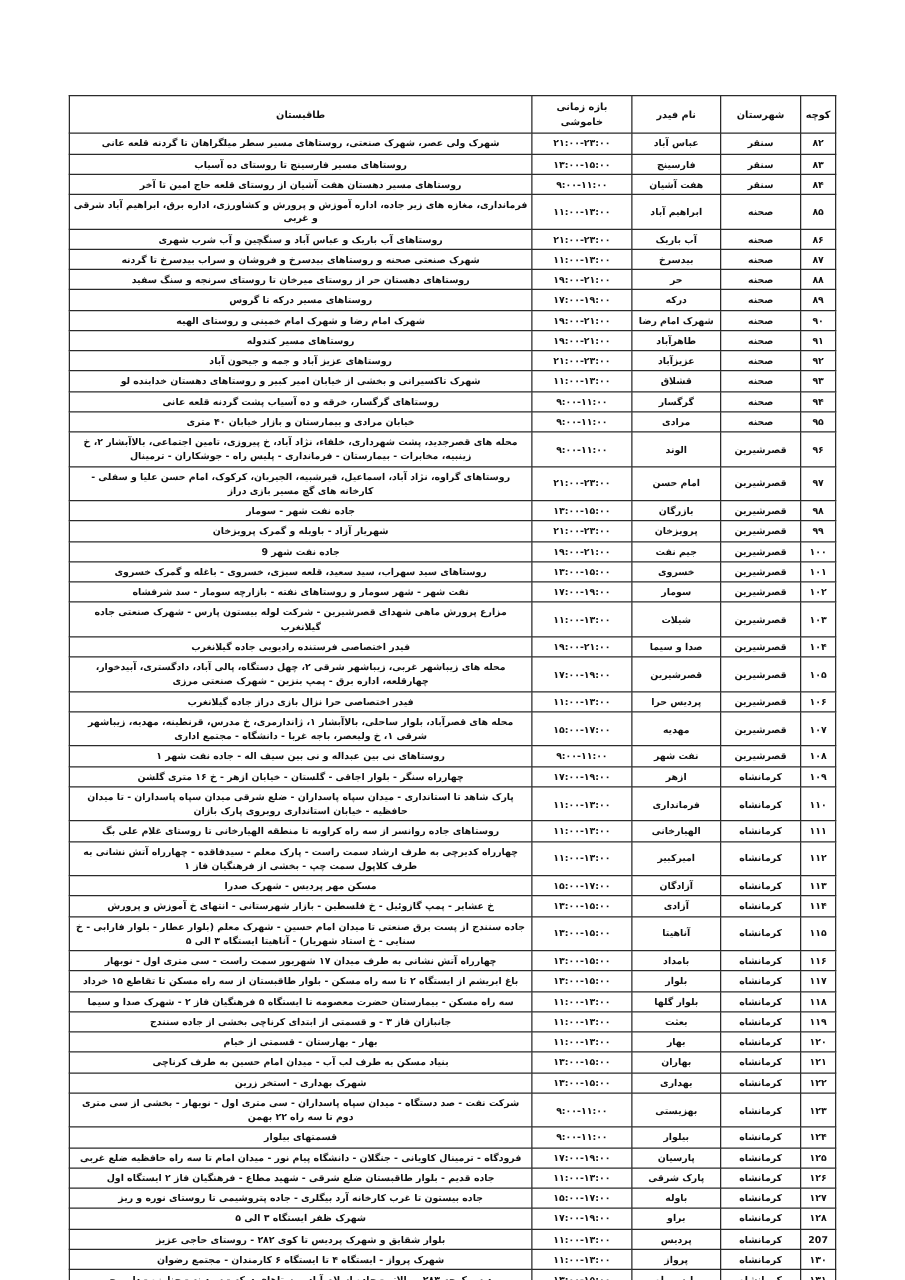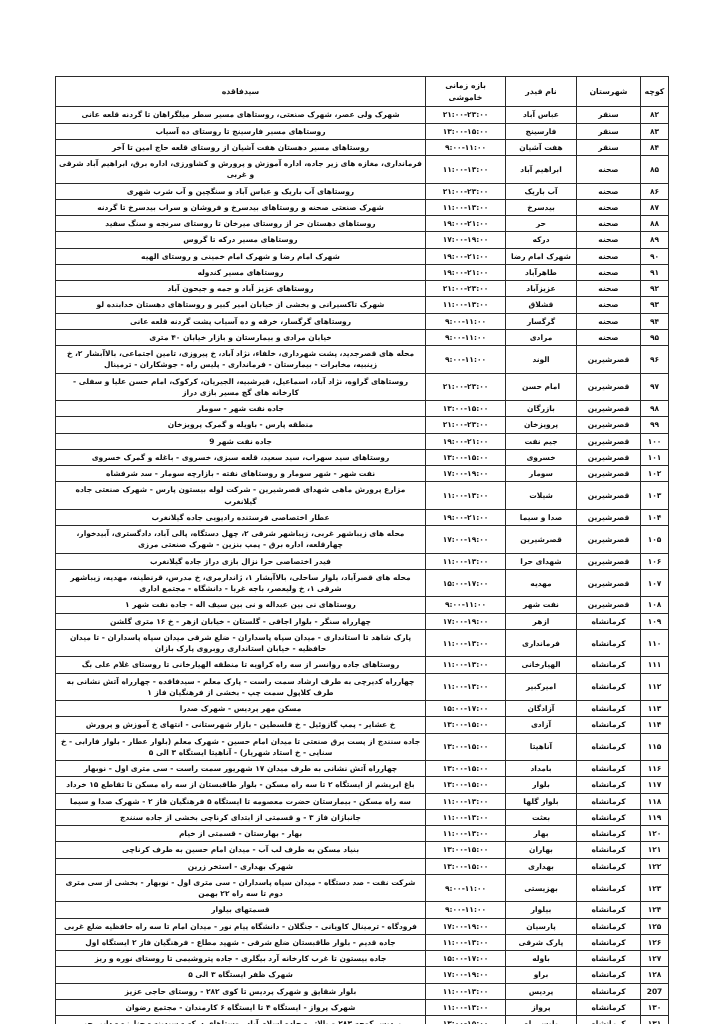--- a/index.html
+++ b/index.html
@@ -40,21 +40,21 @@
         <col class="c-feeder">
         <col class="c-time">
         <col class="c-area">
     </colgroup>
     <thead data-name="table-header">
       <tr data-name="header-row">
         <th data-name="column-header-row-number">کوچه</th>
         <th data-name="column-header-county">شهرستان</th>
         <th data-name="column-header-feeder">نام فیدر</th>
         <th data-name="column-header-outage-time">بازه زمانی خاموشی</th>
-        <th data-name="column-header-subset">سیدفاقده</th>
+        <th data-name="column-header-subset">طاقبستان</th>
       </tr>
     </thead>
     <tbody data-name="outage-table-body">
         <tr data-name="table-row">
           <td data-name="row-number-cell">۸۲</td>
           <td data-name="county-cell">سنقر</td>
           <td data-name="feeder-cell">عباس آباد</td>
           <td data-name="time-cell" dir="ltr">۲۱:۰۰-۲۳:۰۰</td>
           <td data-name="area-cell">شهرک ولی عصر، شهرک صنعتی، روستاهای مسیر سطر میلگراهان تا گردنه قلعه عانی</td>
         </tr>
@@ -168,21 +168,21 @@
           <td data-name="county-cell">قصرشیرین</td>
           <td data-name="feeder-cell">بازرگان</td>
           <td data-name="time-cell" dir="ltr">۱۳:۰۰-۱۵:۰۰</td>
           <td data-name="area-cell">جاده نفت شهر - سومار</td>
         </tr>
         <tr data-name="table-row">
           <td data-name="row-number-cell">۹۹</td>
           <td data-name="county-cell">قصرشیرین</td>
           <td data-name="feeder-cell">پرویزخان</td>
           <td data-name="time-cell" dir="ltr">۲۱:۰۰-۲۳:۰۰</td>
-          <td data-name="area-cell">منطقه پارس - باویله و گمرک پرویزخان</td>
+          <td data-name="area-cell">شهریار آزاد - باویله و گمرک پرویزخان</td>
         </tr>
         <tr data-name="table-row">
           <td data-name="row-number-cell">۱۰۰</td>
           <td data-name="county-cell">قصرشیرین</td>
           <td data-name="feeder-cell">جیم نفت</td>
           <td data-name="time-cell" dir="ltr">۱۹:۰۰-۲۱:۰۰</td>
           <td data-name="area-cell">جاده نفت شهر 9</td>
         </tr>
         <tr data-name="table-row">
           <td data-name="row-number-cell">۱۰۱</td>
@@ -203,33 +203,33 @@
           <td data-name="county-cell">قصرشیرین</td>
           <td data-name="feeder-cell">شیلات</td>
           <td data-name="time-cell" dir="ltr">۱۱:۰۰-۱۳:۰۰</td>
           <td data-name="area-cell">مزارع پرورش ماهی شهدای قصرشیرین - شرکت لوله بیستون پارس - شهرک صنعتی جاده گیلانغرب</td>
         </tr>
         <tr data-name="table-row">
           <td data-name="row-number-cell">۱۰۴</td>
           <td data-name="county-cell">قصرشیرین</td>
           <td data-name="feeder-cell">صدا و سیما</td>
           <td data-name="time-cell" dir="ltr">۱۹:۰۰-۲۱:۰۰</td>
-          <td data-name="area-cell">عطار اختصاصی فرستنده رادیویی جاده گیلانغرب</td>
+          <td data-name="area-cell">فیدر اختصاصی فرستنده رادیویی جاده گیلانغرب</td>
         </tr>
         <tr data-name="table-row">
           <td data-name="row-number-cell">۱۰۵</td>
           <td data-name="county-cell">قصرشیرین</td>
           <td data-name="feeder-cell">قصرشیرین</td>
           <td data-name="time-cell" dir="ltr">۱۷:۰۰-۱۹:۰۰</td>
           <td data-name="area-cell">محله های زیباشهر غربی، زیباشهر شرقی ۲، چهل دستگاه، پالی آباد، دادگستری، آبیدخوار، چهارقلعه، اداره برق - پمپ بنزین - شهرک صنعتی مرزی</td>
         </tr>
         <tr data-name="table-row">
           <td data-name="row-number-cell">۱۰۶</td>
           <td data-name="county-cell">قصرشیرین</td>
-          <td data-name="feeder-cell">شهدای حرا</td>
+          <td data-name="feeder-cell">پردیس حرا</td>
           <td data-name="time-cell" dir="ltr">۱۱:۰۰-۱۳:۰۰</td>
           <td data-name="area-cell">فیدر اختصاصی حرا نزال بازی دراز جاده گیلانغرب</td>
         </tr>
         <tr data-name="table-row">
           <td data-name="row-number-cell">۱۰۷</td>
           <td data-name="county-cell">قصرشیرین</td>
           <td data-name="feeder-cell">مهدیه</td>
           <td data-name="time-cell" dir="ltr">۱۵:۰۰-۱۷:۰۰</td>
           <td data-name="area-cell">محله های قصرآباد، بلوار ساحلی، بالاآبشار ۱، ژاندارمری، خ مدرس، قرنطینه، مهدیه، زیباشهر شرقی ۱، خ ولیعصر، باجه غربا - دانشگاه - مجتمع اداری</td>
         </tr>

